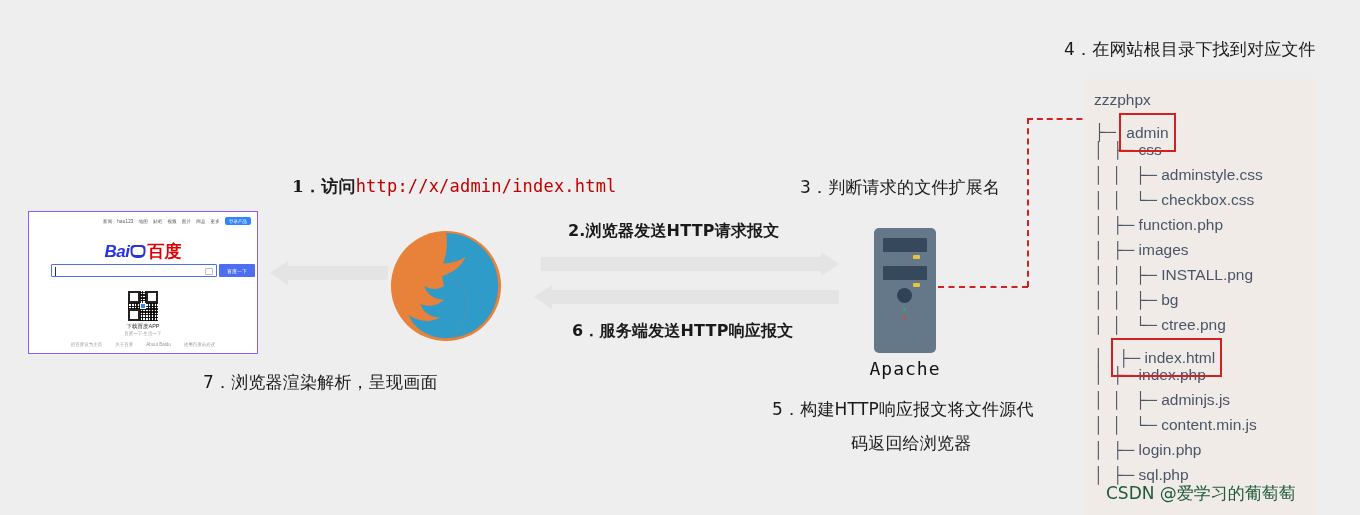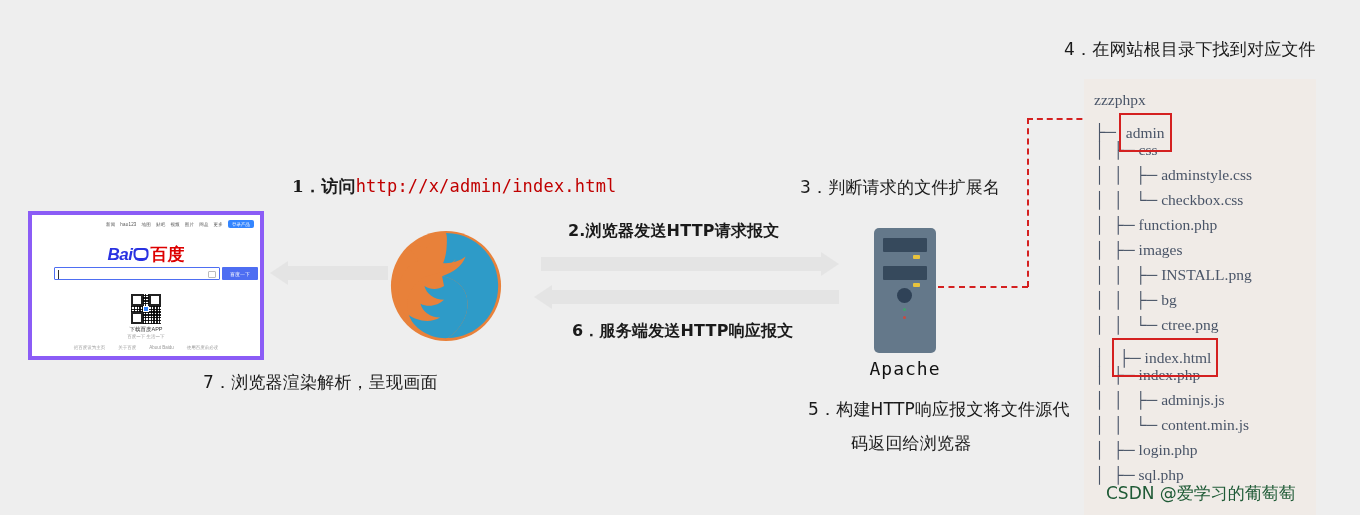--- a/index.html
+++ b/index.html
@@ -20,21 +20,21 @@
     font-family:"DejaVu Sans","Liberation Sans",sans-serif;
     white-space:nowrap;
     letter-spacing:.2px;
   }
   .step .num{font-family:"DejaVu Serif","Liberation Serif",serif;font-weight:700;}
   .url{color:#c00000;font-family:"DejaVu Sans Mono","Liberation Mono",monospace;font-size:17px;}
 
   
   #browser{
     position:absolute;left:28px;top:211px;width:228px;height:141px;
-    background:#ffffff;border:4px solid #8b5cf6;overflow:hidden;
+    background:#ffffff;border:1px solid #8b5cf6;overflow:hidden;
   }
   #bw-nav{position:absolute;right:6px;top:5px;display:flex;gap:5px;align-items:center;}
   #bw-nav .nv{font-size:4.5px;color:#555;letter-spacing:.2px;}
   #bw-nav .btn{background:#3385ff;color:#fff;font-size:4.5px;padding:1.5px 4px;border-radius:2px;}
   #bw-logo{position:absolute;left:50%;top:28px;transform:translateX(-50%);
            display:flex;align-items:center;gap:1px;}
   #bw-logo .bai{color:#2932e1;font-weight:700;font-size:17px;font-style:italic;letter-spacing:-.5px;}
   #bw-logo .paw{width:15px;height:13px;background:#2932e1;border-radius:4px 4px 6px 6px;position:relative;}
   #bw-logo .paw:before{content:"";position:absolute;left:2px;top:2px;width:11px;height:8px;
         background:#fff;border-radius:3px;}
@@ -80,21 +80,21 @@
 
   
   .dash-h{position:absolute;height:0;border-top:2px dashed #d42020;}
   .dash-v{position:absolute;width:0;border-left:2px dashed #d42020;}
 
   
   #tree{
     position:absolute;left:1084px;top:79px;width:232px;height:436px;
     background:#f0ebe7;
     padding:8px 0 0 10px;box-sizing:border-box;
-    font-family:Liberation Serif, serif;
+    font-family:Liberation Sans, sans-serif;
     color:#4a5568;font-size:15.5px;line-height:25px;
     overflow:hidden;
   }
   #tree .row{white-space:pre;display:block;height:25px;}
   #tree .root{color:#4a5568;}
   #tree .hl{display:inline-block;border:2px solid #d42020;padding:8px 5px;margin-left:-1px;line-height:19px;
             position:relative;top:1px;background:transparent;}
   #watermark{position:absolute;left:1106px;top:482px;font-size:17px;color:#14532d;
       font-family:"DejaVu Sans","Liberation Sans",sans-serif;white-space:nowrap;opacity:.95;}
 </style>
@@ -110,21 +110,21 @@
   </div>
 
   <div class="step" style="left:800px;top:176px;">3．判断请求的文件扩展名</div>
 
   <div class="step" style="left:568px;top:221px;font-weight:700;font-size:16px;text-align:right;">2.浏览器发送HTTP请求报文</div>
 
   <div class="step" style="left:572px;top:321px;font-weight:700;font-size:16px;">6．服务端发送HTTP响应报文</div>
 
   <div class="step" style="left:203px;top:371px;">7．浏览器渲染解析，呈现画面</div>
 
-  <div class="step" style="left:808px;top:398px;text-align:right;">5．构建HTTP响应报文将文件源代</div>
+  <div class="step" style="left:772px;top:398px;text-align:right;">5．构建HTTP响应报文将文件源代</div>
   <div class="step" style="left:851px;top:432px;">码返回给浏览器</div>
 
   <div id="browser">
     <div id="bw-nav">
       <span class="nv">新闻</span>
       <span class="nv">hao123</span>
       <span class="nv">地图</span>
       <span class="nv">贴吧</span>
       <span class="nv">视频</span>
       <span class="nv">图片</span>

